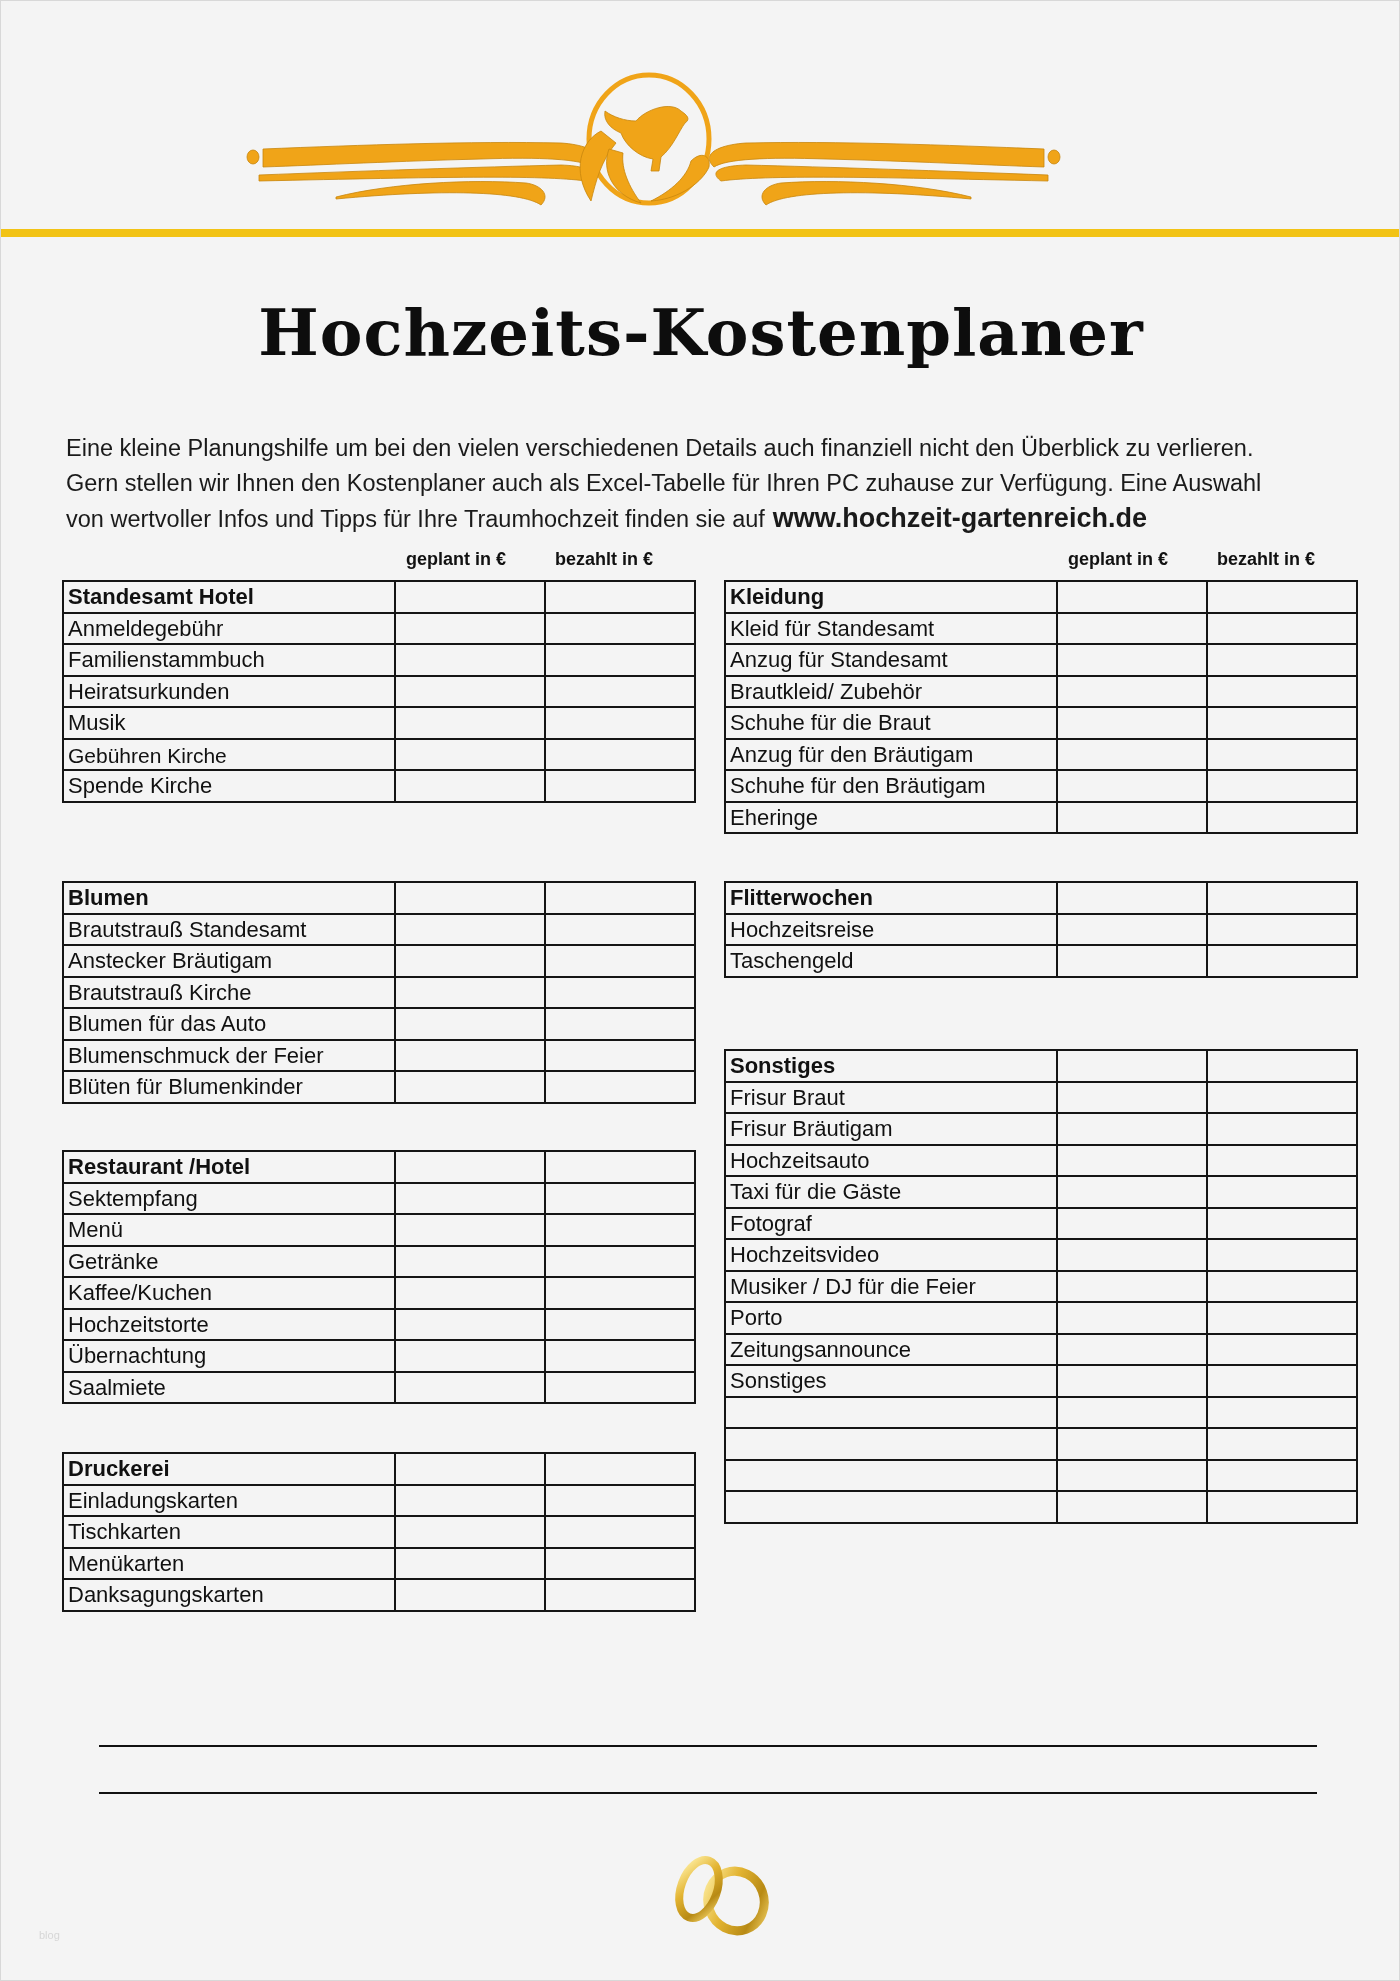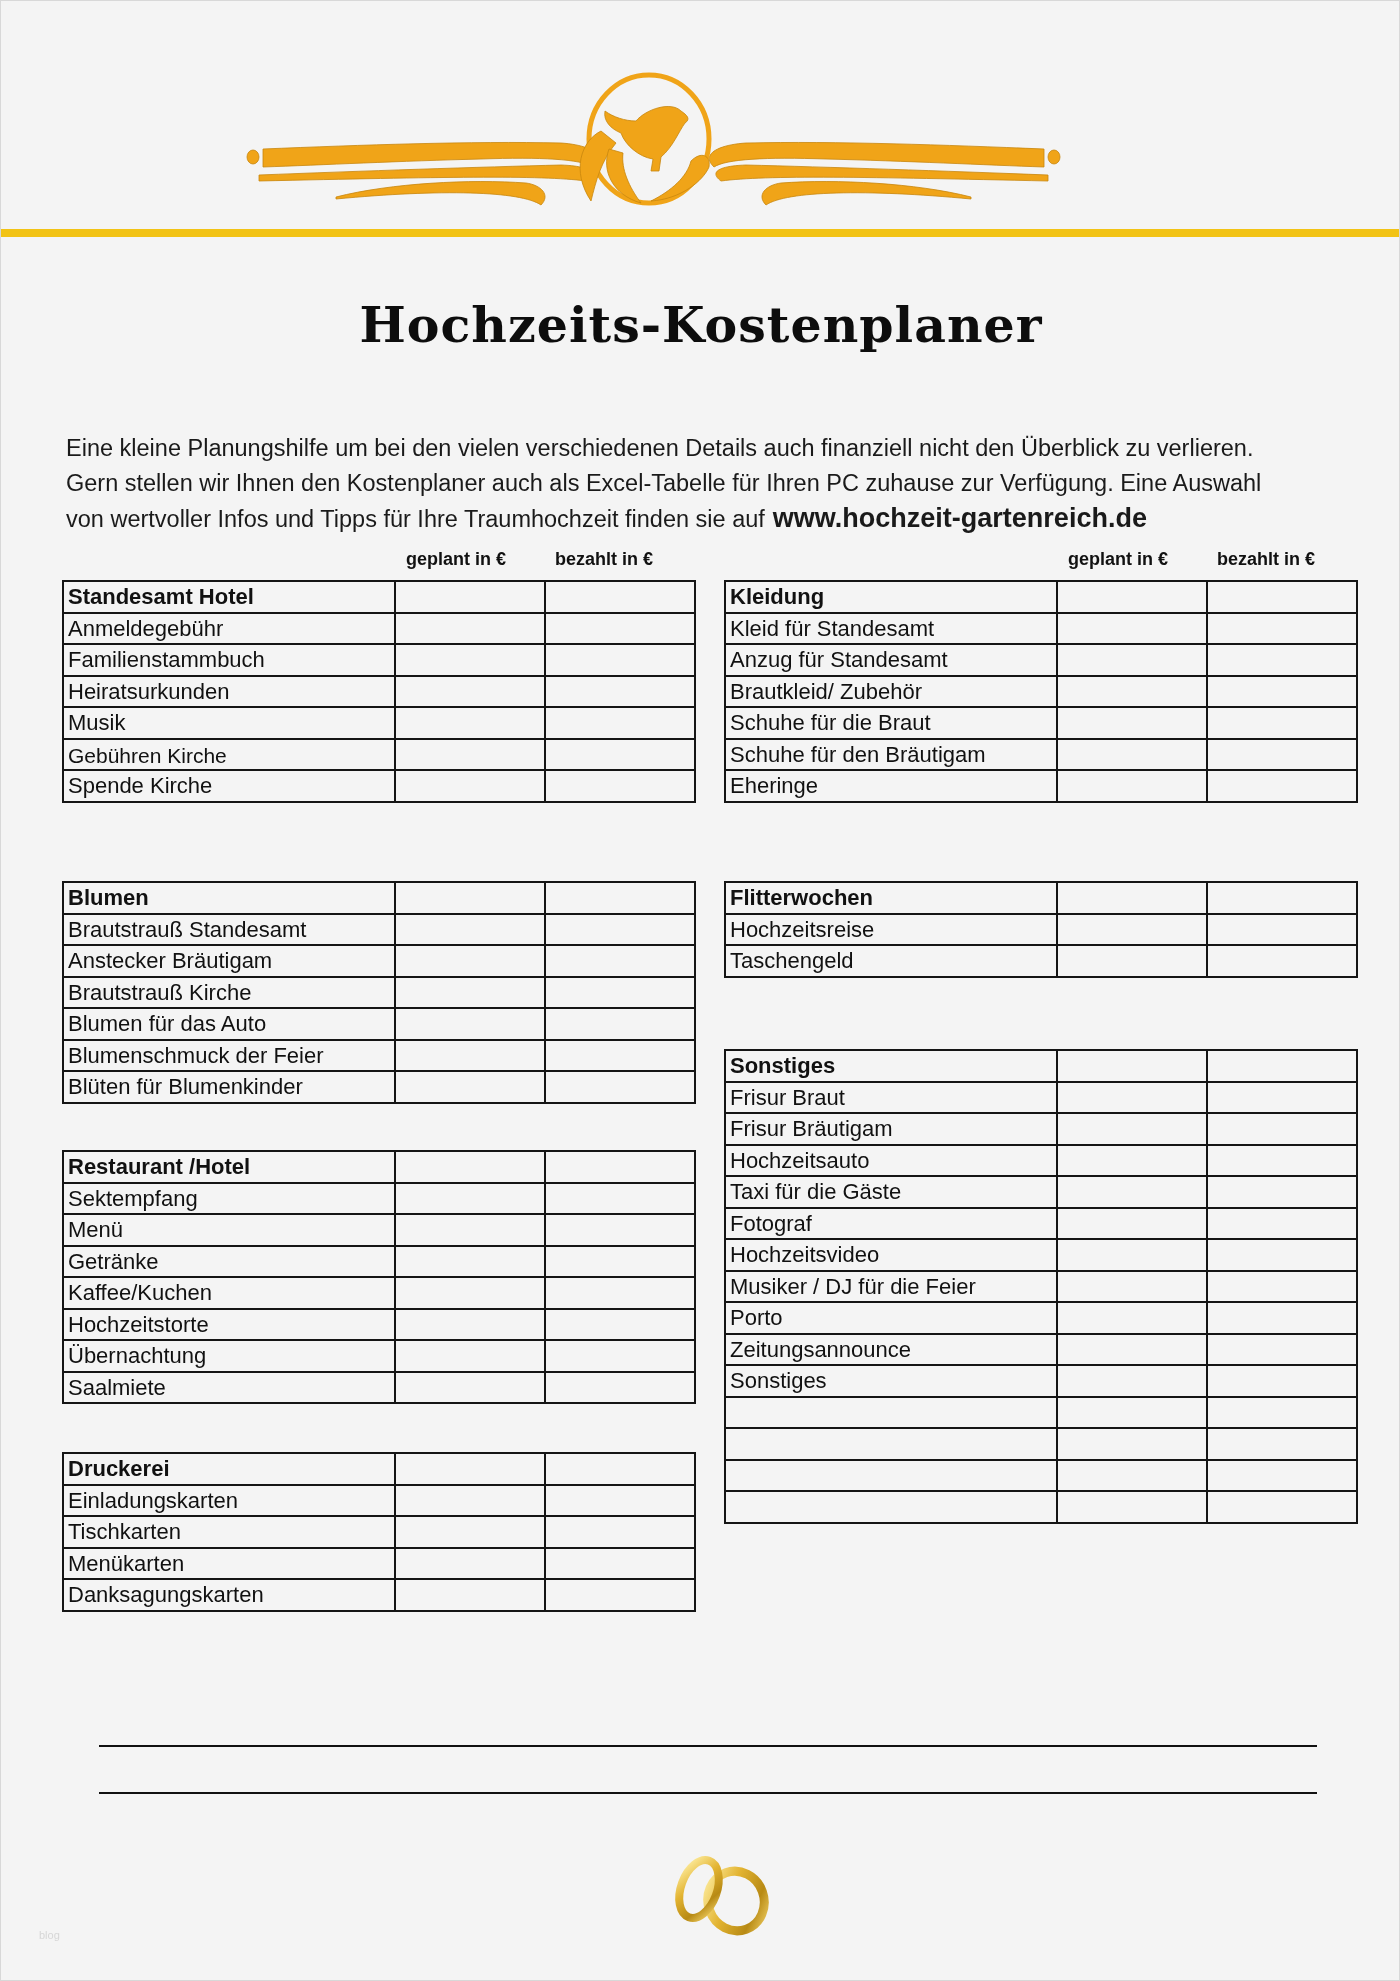--- a/index.html
+++ b/index.html
@@ -5,21 +5,21 @@
   html, body { margin:0; padding:0; }
   body {
     width:1400px; height:1981px; background:#f4f4f4; position:relative; overflow:hidden;
     font-family:"Liberation Sans", sans-serif; color:#111;
     box-sizing:border-box; border:1px solid #d8d8d8;
   }
   .ornament { position:absolute; left:240px; top:70px; width:825px; height:140px; }
   .gold-rule { position:absolute; left:0; top:228px; width:1400px; height:8px; background:#f2c315; }
   .title {
     position:absolute; left:0; top:300px; width:1400px; text-align:center;
-    font-family:"DejaVu Serif", serif; font-weight:bold; font-size:49px; letter-spacing:1px;
+    font-family:"DejaVu Serif", serif; font-weight:bold; font-size:64px; letter-spacing:1px;
     line-height:1; color:#0d0d0d;
   }
   .intro {
     position:absolute; left:65px; top:430px; width:1300px;
     font-size:23.5px; line-height:35px; color:#1a1a1a;
   }
   .intro .url { font-weight:bold; font-size:27px; margin-left:8px; }
   .col-head {
     position:absolute; font-weight:bold; font-size:18px; color:#111;
   }
@@ -253,20 +253,25 @@
         <td class="c2"></td>
         <td class="c3"></td>
       </tr>
   <tr>
         <td class="c1">Brautkleid/ Zubehör</td>
         <td class="c2"></td>
         <td class="c3"></td>
       </tr>
   <tr>
         <td class="c1">Schuhe für die Braut</td>
+        <td class="c2"></td>
+        <td class="c3"></td>
+      </tr>
+  <tr>
+        <td class="c1">Anzug für den Bräutigam</td>
         <td class="c2"></td>
         <td class="c3"></td>
       </tr>
   <tr>
         <td class="c1">Schuhe für den Bräutigam</td>
         <td class="c2"></td>
         <td class="c3"></td>
       </tr>
   <tr>
         <td class="c1">Eheringe</td>

